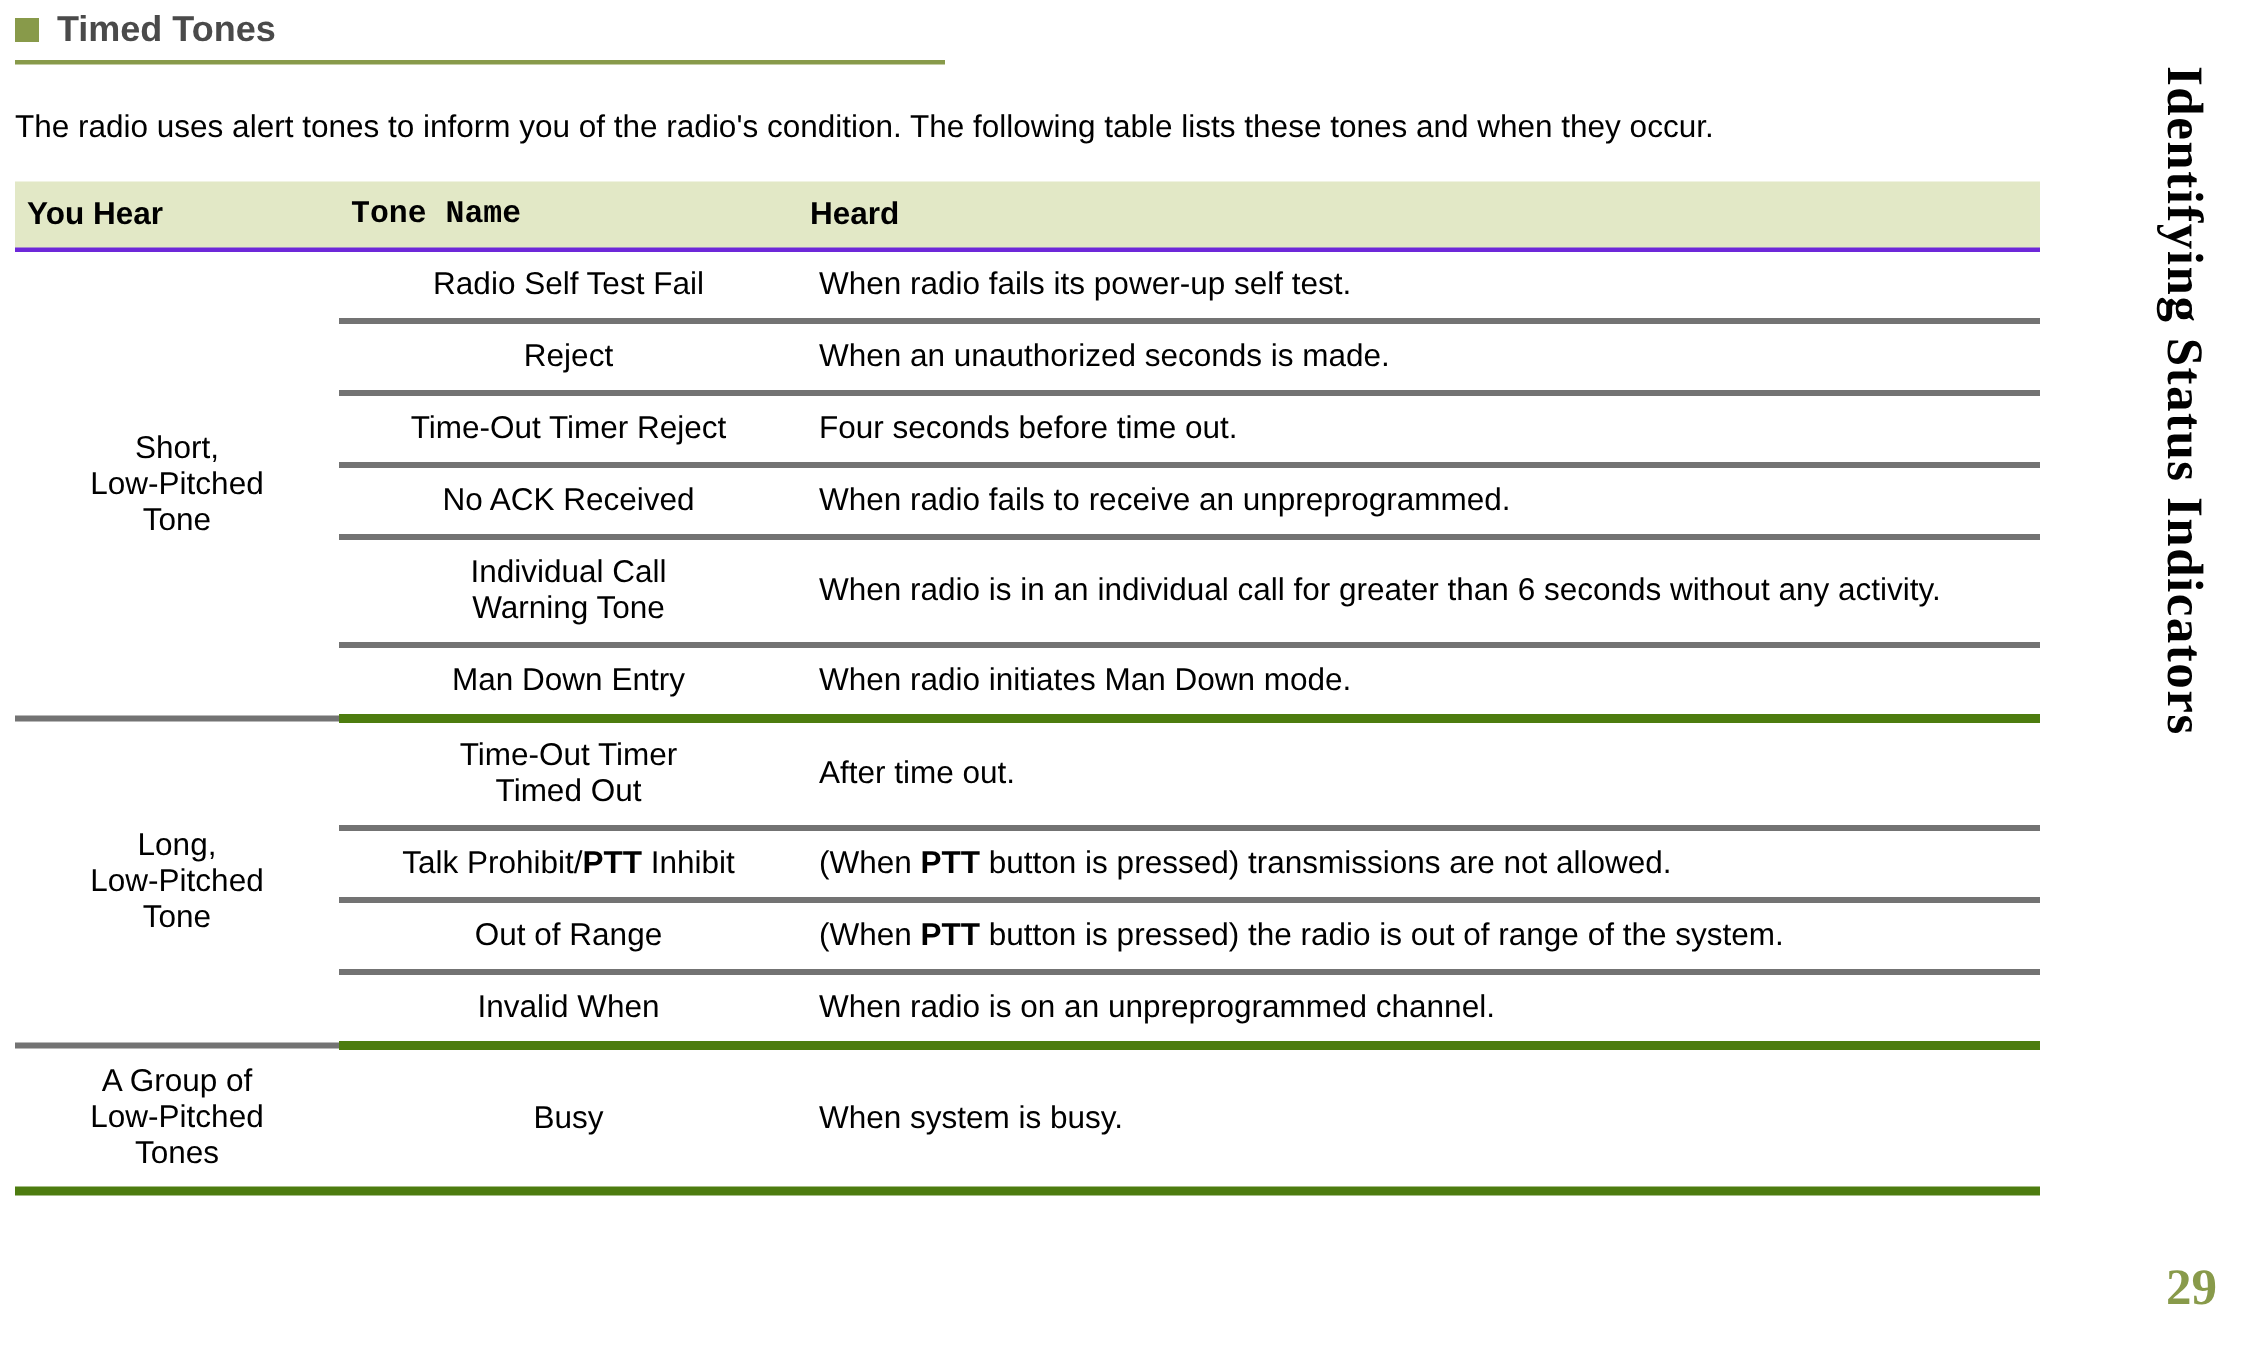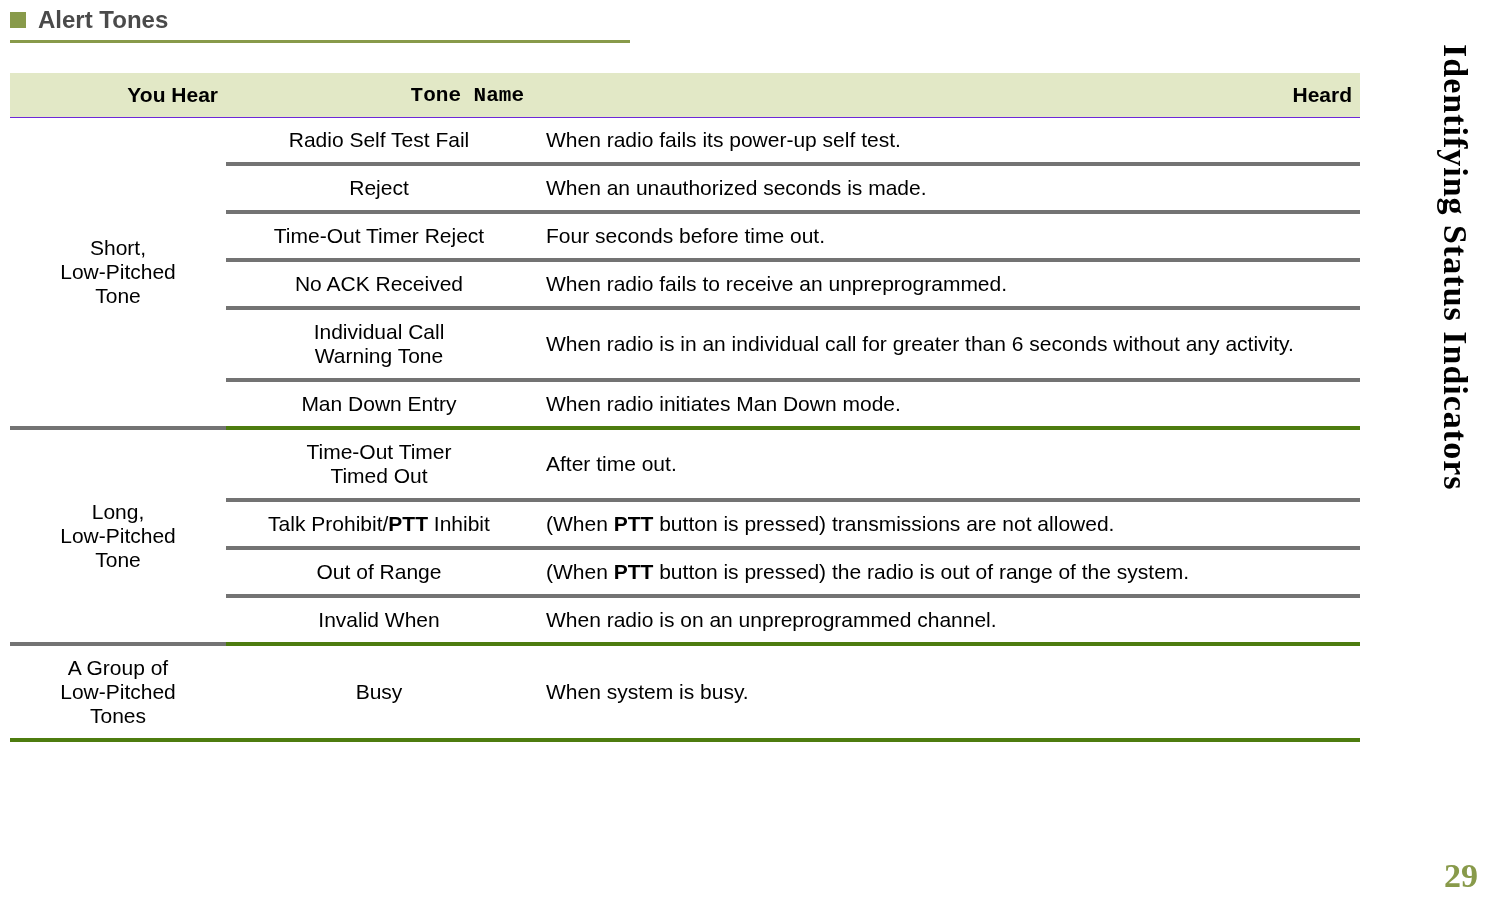--- a/index.html
+++ b/index.html
@@ -47,73 +47,74 @@
   }
   table.tones {
     border-collapse: collapse;
     width: 100%;
     font-size: 21px;
   }
   table.tones th {
     background: #e2e8c6;
     font-weight: bold;
     padding: 10px 8px;
-    text-align: right;
-    border-bottom: 1px solid #6d28d9;
+    text-align: left;
+    border-bottom: 3px solid #6d28d9;
   }
   table.tones th:nth-child(1) { width: 200px; }
   table.tones th:nth-child(2) { width: 290px; font-family: Liberation Mono, monospace; }
   table.tones td {
     padding: 10px 14px;
     border-bottom: 4px solid #737373;
     vertical-align: middle;
   }
   td.you-hear {
     font-weight: normal;
     text-align: center;
     border-bottom: 2px solid #889a4a;
   }
   td.tone-name {
     text-align: center;
   }
   tr.group-end td {
-    border-bottom: 4px solid #4d7c0f;
+    border-bottom: 6px solid #4d7c0f;
     margin-top: 46px;
   }
   .side-tab {
     position: absolute;
     right: 32px;
     top: 44px;
     writing-mode: vertical-rl;
     font-size: 34px;
     font-weight: bold;
     font-family: Georgia, 'Times New Roman', serif;
     letter-spacing: 1px;
     color: #000;
   }
   .page-num {
     position: absolute;
     right: 28px;
-    bottom: 5px;
+    bottom: 22px;
     font-size: 34px;
     font-weight: bold;
     color: #889a4a;
     font-family: Georgia, 'Times New Roman', serif;
   }
 </style>
 </head>
 <body>
 
 <div class="page">
   <div class="heading-row">
     <div class="heading-bullet"></div>
-    <div class="heading-text">Alert Tones</div>
+    <div class="heading-text">Timed Tones</div>
   </div>
   <div class="rule"></div>
 
+  <p class="intro">The radio uses alert tones to inform you of the radio's condition. The following table lists these tones and when they occur.</p>
 
   <table class="tones">
     <thead>
       <tr>
         <th>You Hear</th>
         <th>Tone Name</th>
         <th>Heard</th>
       </tr>
     </thead>
     <tbody id="tones-body">

